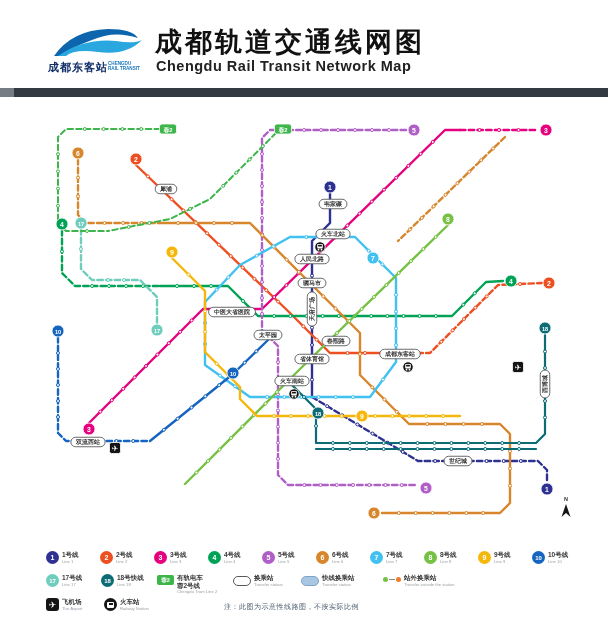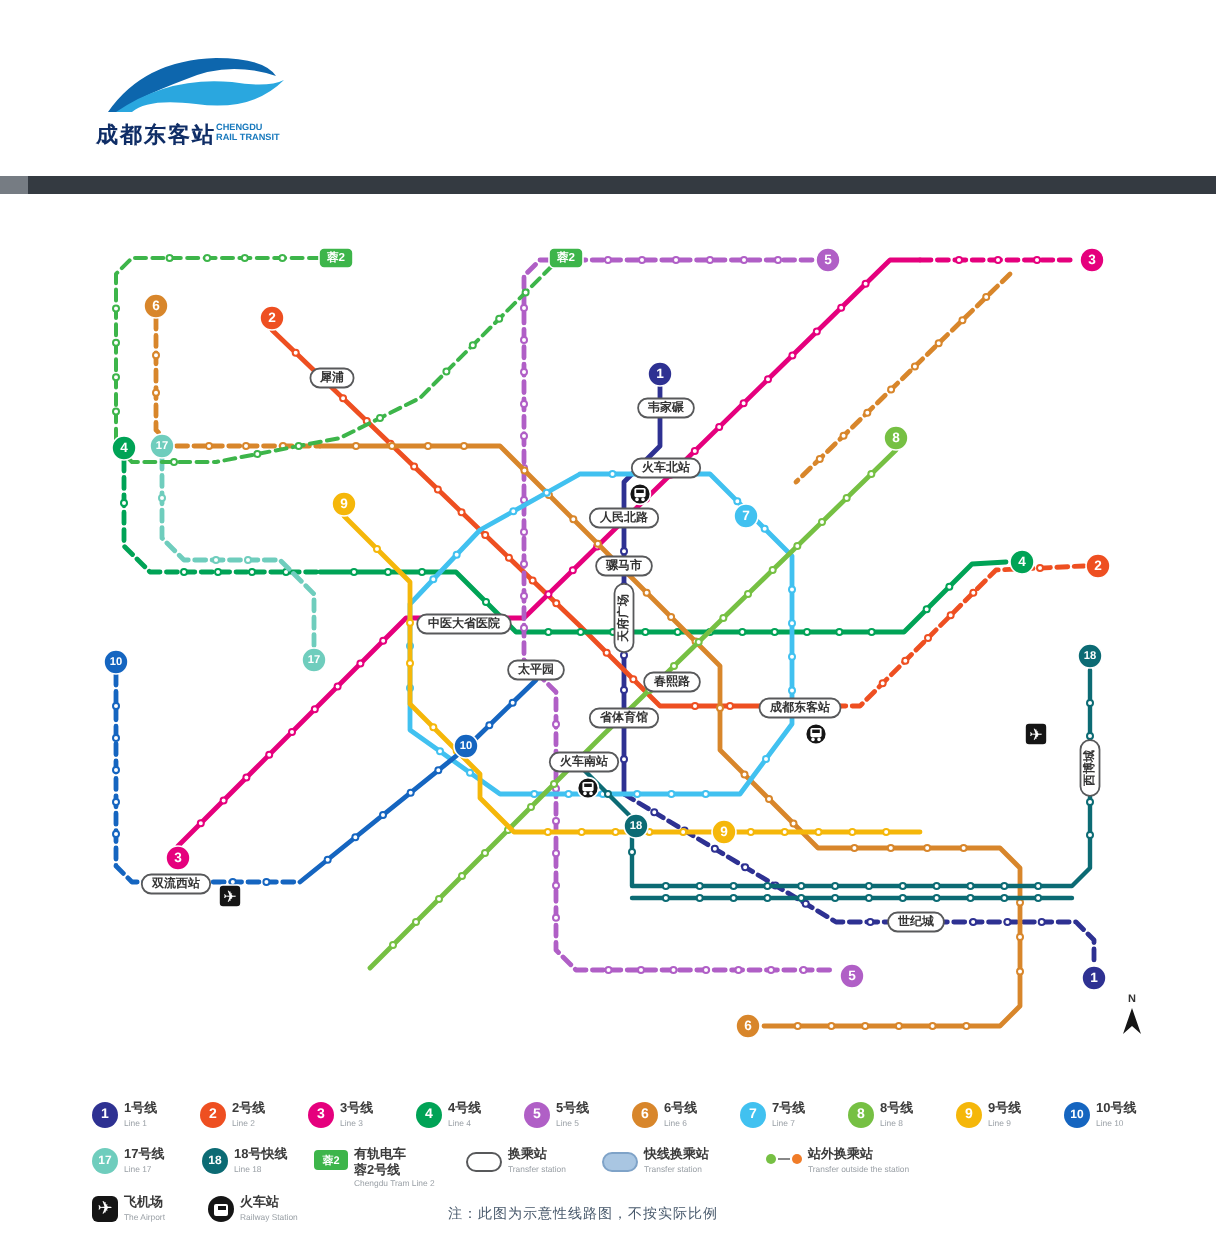--- a/index.html
+++ b/index.html
@@ -50,20 +50,22 @@
       <svg width="110" height="58" viewBox="0 0 110 58">
         <path d="M8,38 Q26,12 62,11 Q86,11 92,20 Q68,12 46,22 Q22,31 14,38 Z" fill="#0d66ad"></path>
         <path d="M12,38 Q38,20 70,23 Q88,26 96,22 Q80,38 52,34 Q28,31 20,38 Z" fill="#2aa7df"></path>
       </svg>
       <div id="logo-cn">成都东客站</div>
       <div id="logo-en">
         <div>CHENGDU</div>
         <div>RAIL TRANSIT</div>
       </div>
     </div>
+    <div id="title-cn">成都轨道交通线网图</div>
+    <div id="title-en">Chengdu Rail Transit Network Map</div>
   </div>
 
   <div id="divider">
       <div class="cap"></div>
     </div>
 
   <svg id="map" viewBox="0 0 608 449">
       <g>
         <polyline points="330,96 330,126 312,144 312,300" fill="none" stroke="#2e3192" stroke-width="2.4" stroke-linejoin="round" stroke-linecap="round"></polyline>
         <polyline points="312,300 418,364 538,364 547,373 547,386" fill="none" stroke="#2e3192" stroke-width="2.4" stroke-linejoin="round" stroke-linecap="round" stroke-dasharray="5.5 3.2"></polyline>

